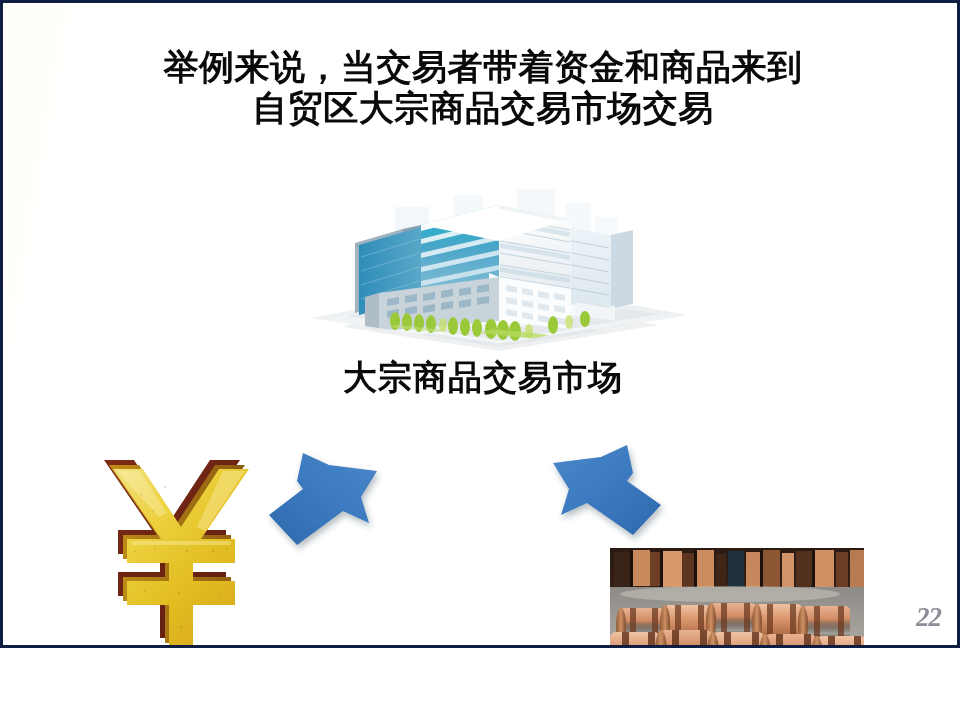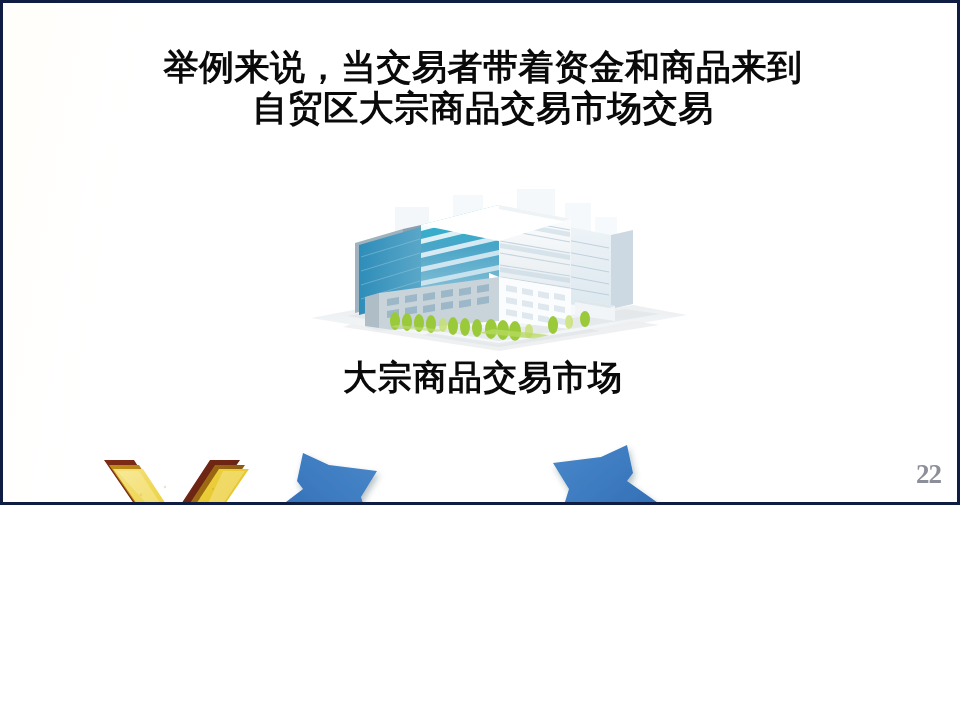--- a/index.html
+++ b/index.html
@@ -3,21 +3,21 @@
 <meta charset="utf-8">
 <style>
   html, body {
     margin: 0;
     padding: 0;
     background: #ffffff;
   }
   .slide {
     position: relative;
     width: 960px;
-    height: 505px;
+    height: 648px;
     background: linear-gradient(100deg, #fffefa 0%, #ffffff 14%, #ffffff 100%);
     box-sizing: border-box;
     border: 3px solid #101d42;
     overflow: hidden;
     font-family: "Liberation Sans", "DejaVu Sans", sans-serif;
   }
 
   
   .title-block {
     position: absolute;
@@ -91,20 +91,21 @@
     background: #1b0f09;
   }
   .copper-wrap svg { display: block; width: 100%; height: 100%; }
 
   
   .page-number {
     position: absolute;
     right: 16px;
     bottom: 12px;
     font-family: "Liberation Serif", "DejaVu Serif", serif;
+    font-style: italic;
     font-weight: 700;
     font-size: 27px;
     color: #8c8f99;
     letter-spacing: -1px;
   }
 </style>
 </head>
 <body>
 
 <div class="slide">

